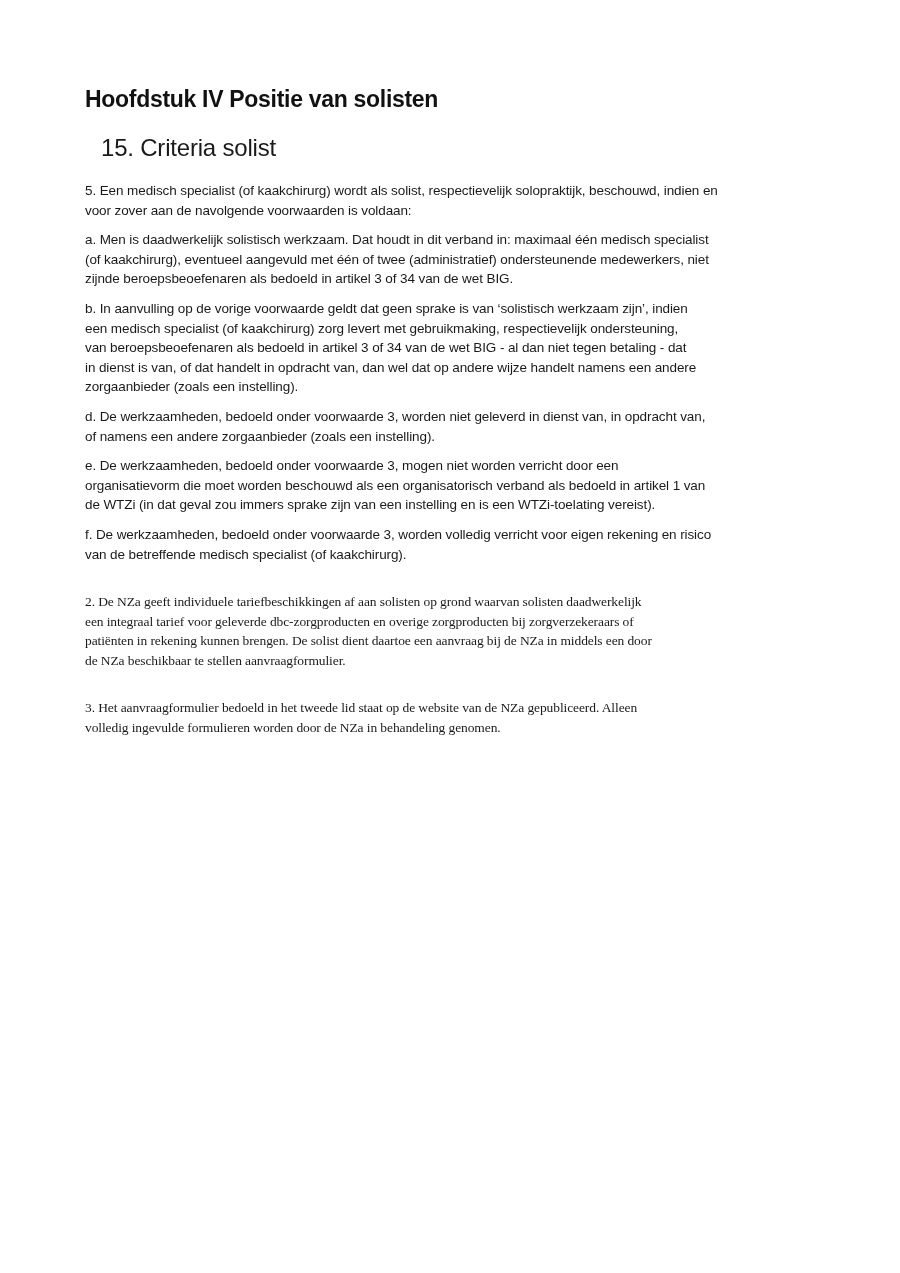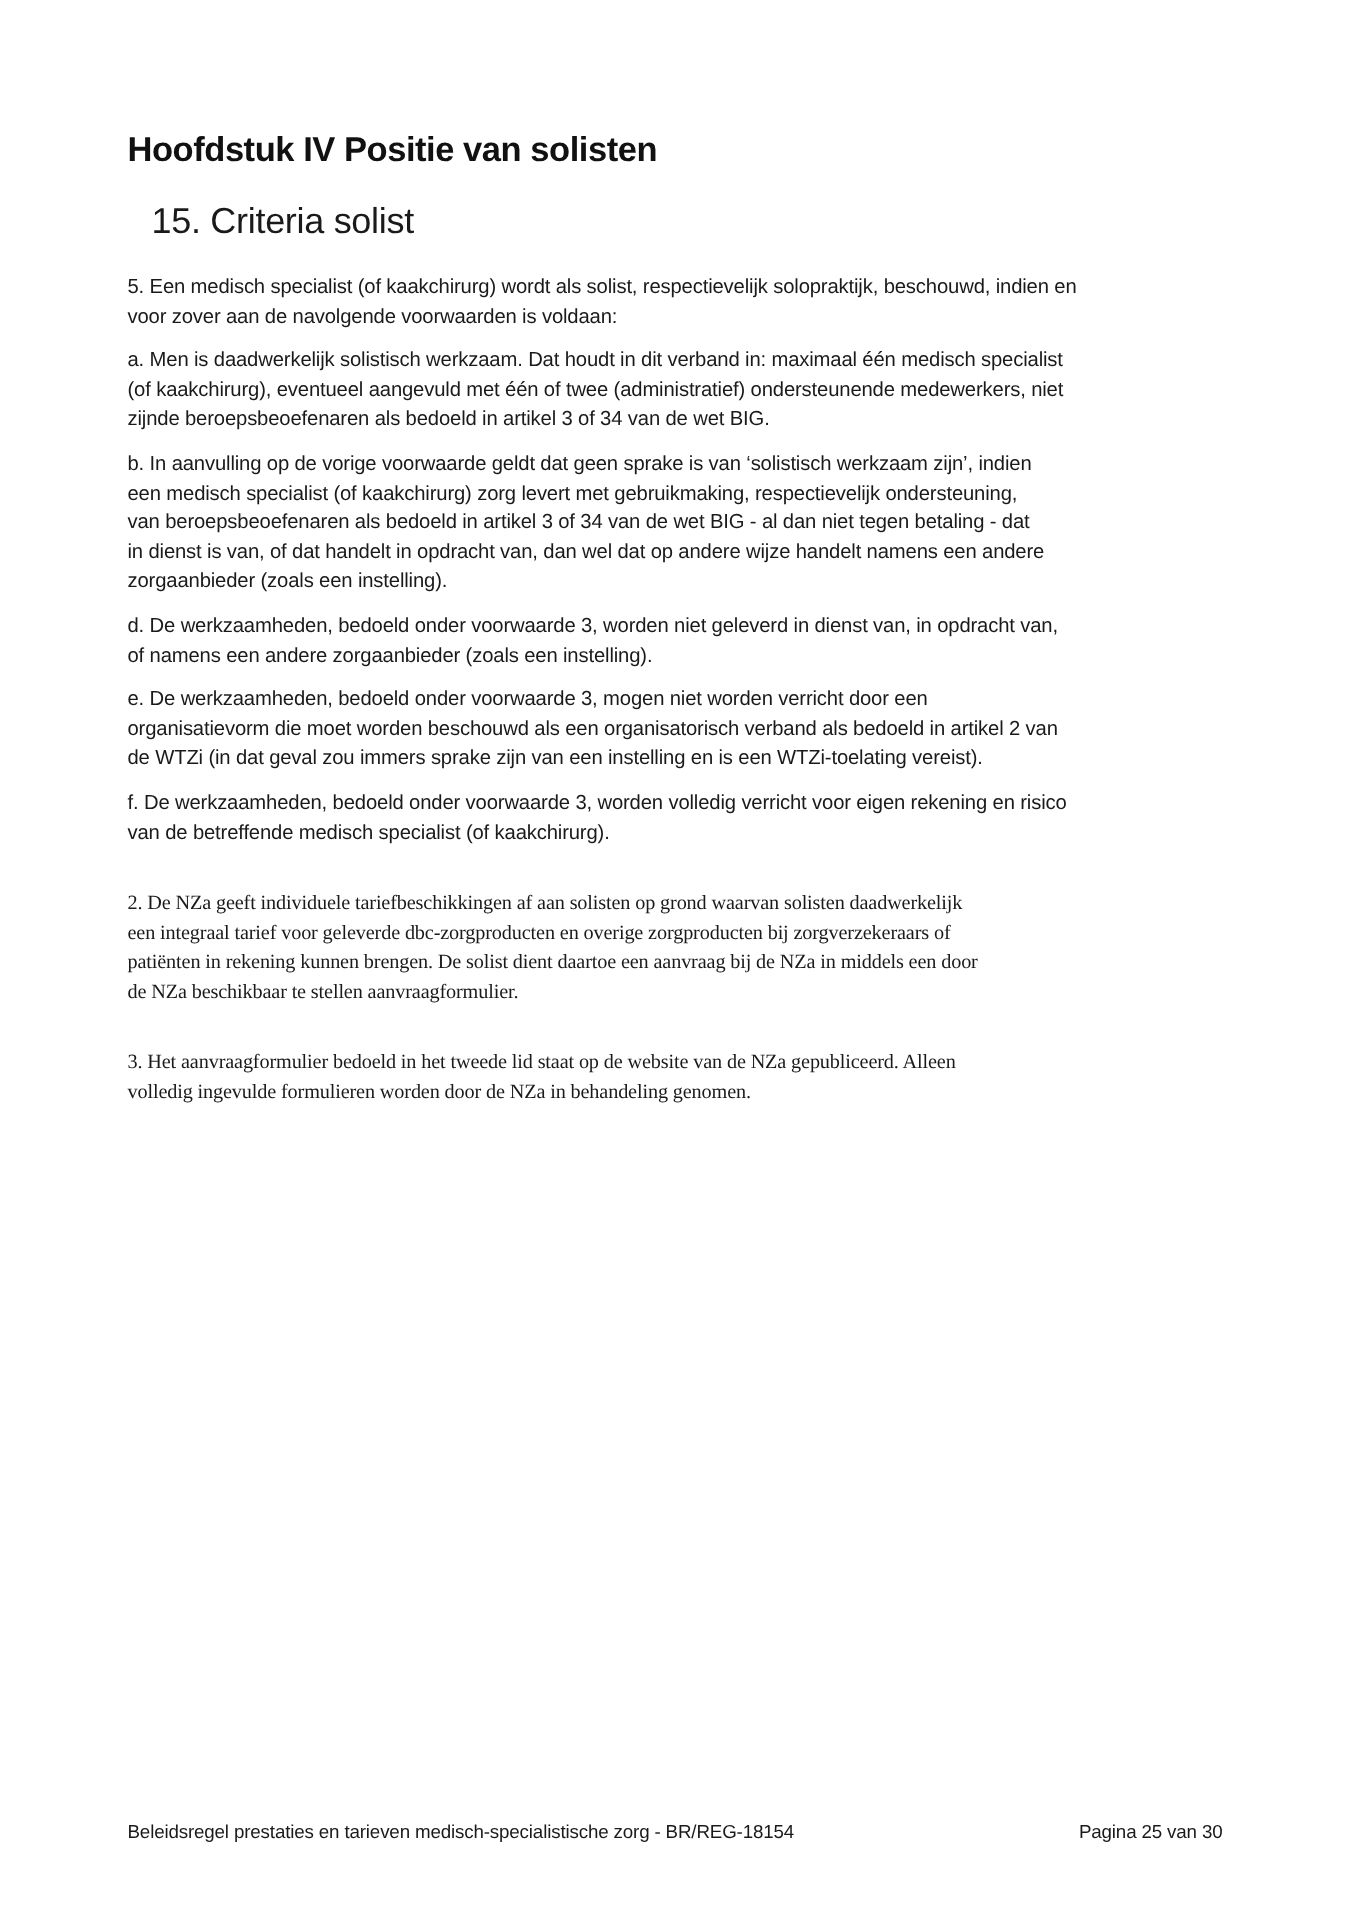--- a/index.html
+++ b/index.html
@@ -82,30 +82,26 @@
 (of kaakchirurg), eventueel aangevuld met één of twee (administratief) ondersteunende medewerkers, niet
 zijnde beroepsbeoefenaren als bedoeld in artikel 3 of 34 van de wet BIG.</p>
       <p class="para">b. In aanvulling op de vorige voorwaarde geldt dat geen sprake is van ‘solistisch werkzaam zijn’, indien
 een medisch specialist (of kaakchirurg) zorg levert met gebruikmaking, respectievelijk ondersteuning,
 van beroepsbeoefenaren als bedoeld in artikel 3 of 34 van de wet BIG - al dan niet tegen betaling - dat
 in dienst is van, of dat handelt in opdracht van, dan wel dat op andere wijze handelt namens een andere
 zorgaanbieder (zoals een instelling).</p>
       <p class="para">d. De werkzaamheden, bedoeld onder voorwaarde 3, worden niet geleverd in dienst van, in opdracht van,
 of namens een andere zorgaanbieder (zoals een instelling).</p>
       <p class="para">e. De werkzaamheden, bedoeld onder voorwaarde 3, mogen niet worden verricht door een
-organisatievorm die moet worden beschouwd als een organisatorisch verband als bedoeld in artikel 2 van
+organisatievorm die moet worden beschouwd als een organisatorisch verband als bedoeld in artikel 1 van
 de WTZi (in dat geval zou immers sprake zijn van een instelling en is een WTZi-toelating vereist).</p>
       <p class="para">f. De werkzaamheden, bedoeld onder voorwaarde 3, worden volledig verricht voor eigen rekening en risico
 van de betreffende medisch specialist (of kaakchirurg).</p>
       <p class="para extra-gap">2. De NZa geeft individuele tariefbeschikkingen af aan solisten op grond waarvan solisten daadwerkelijk
 een integraal tarief voor geleverde dbc-zorgproducten en overige zorgproducten bij zorgverzekeraars of
 patiënten in rekening kunnen brengen. De solist dient daartoe een aanvraag bij de NZa in middels een door
 de NZa beschikbaar te stellen aanvraagformulier.</p>
       <p class="para extra-gap">3. Het aanvraagformulier bedoeld in het tweede lid staat op de website van de NZa gepubliceerd. Alleen
 volledig ingevulde formulieren worden door de NZa in behandeling genomen.</p>
     </div>
   </div>
 
-  <div class="footer">
-    <span>Beleidsregel prestaties en tarieven medisch-specialistische zorg - BR/REG-18154</span>
-    <span>Pagina 25 van 30</span>
-  </div>
 </div>
 
 </body></html>

